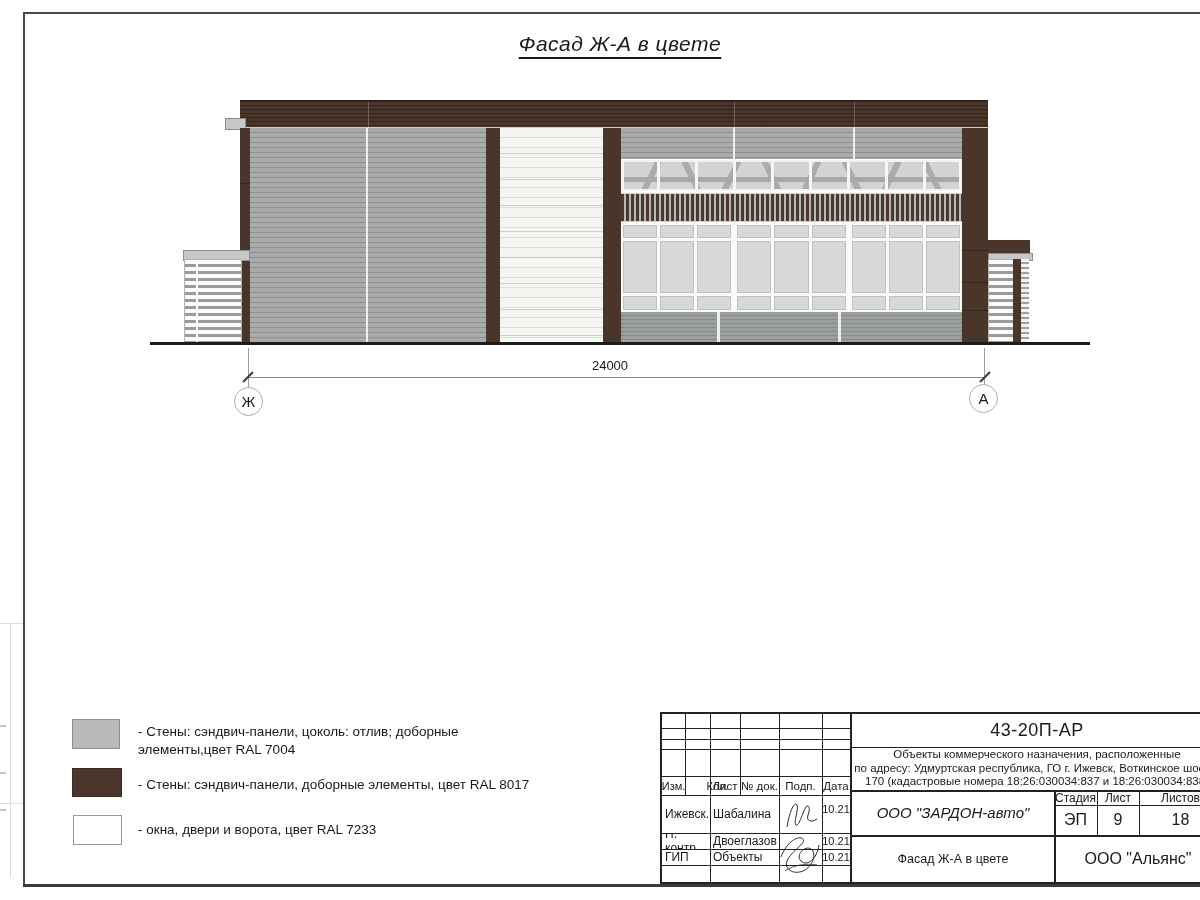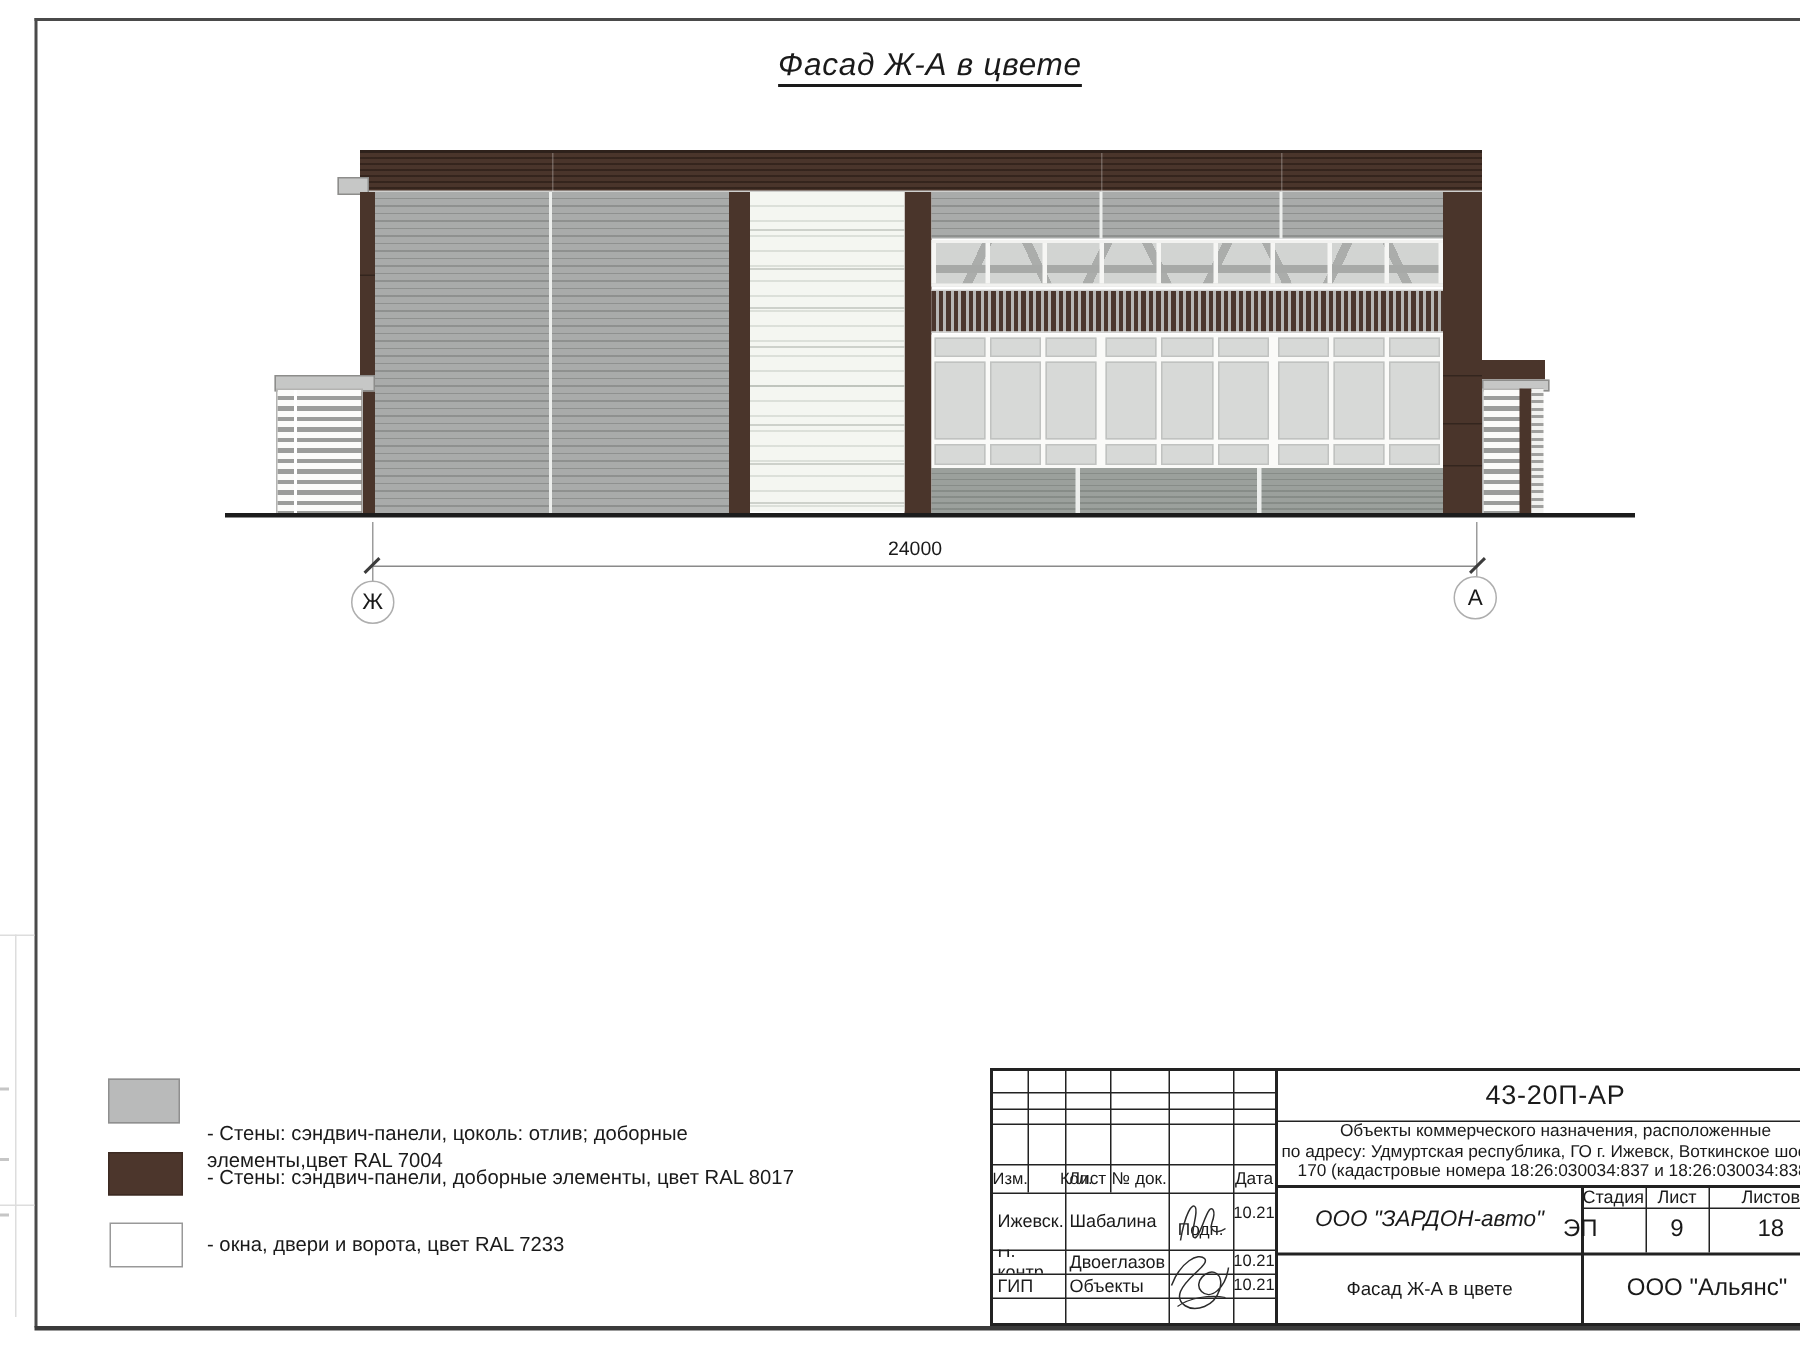--- a/index.html
+++ b/index.html
@@ -227,21 +227,21 @@
   <div class="dim-line" style="left:248px;top:377px;width:737px;height:1px;"></div>
   <div class="tick" style="left:241px;top:376px;"></div>
   <div class="tick" style="left:978px;top:376px;"></div>
   <div class="dim-text" style="left:550px;top:358px;width:120px;">24000</div>
   <div class="axis-circle" style="left:234px;top:387px;">Ж</div>
   <div class="axis-circle" style="left:969px;top:384px;">А</div>
 </div>
 
 <div class="abs" style="left:0;top:0;">
   <div class="swatch" style="left: 72px; top: 719px; width: 48px; height: 30px; background: rgb(185, 186, 186);"></div>
-  <div class="legend-label" style="left:138px;top:723px;width:420px;margin-top:24px;">- Стены: сэндвич-панели, цоколь: отлив; доборные
+  <div class="legend-label" style="left:138px;top:723px;width:420px;">- Стены: сэндвич-панели, цоколь: отлив; доборные
 элементы,цвет RAL 7004</div>
 
   <div class="swatch" style="left: 72px; top: 768px; width: 50px; height: 29px; border-color: rgb(60, 42, 34); background: rgb(76, 54, 44);"></div>
   <div class="legend-label" style="left:138px;top:776px;width:460px;">- Стены: сэндвич-панели, доборные элементы, цвет RAL 8017</div>
 
   <div class="swatch" style="left: 73px; top: 815px; width: 49px; height: 30px; border-color: rgb(153, 153, 153); background: rgb(255, 255, 255);"></div>
   <div class="legend-label" style="left:138px;top:821px;width:420px;">- окна, двери и ворота, цвет RAL 7233</div>
 </div>
 
 <div class="tb">
@@ -267,21 +267,21 @@
   <div class="hl" style="left:392px;top:91px;width:168px;"></div>
   <div class="hl2" style="left:190px;top:121px;width:370px;"></div>
   <div class="vl2" style="left:392px;top:76px;height:92px;"></div>
   <div class="vl" style="left:435px;top:76px;height:45px;"></div>
   <div class="vl" style="left:477px;top:76px;height:45px;"></div>
 
   <div class="cell small-h" style="left:0;top:62px;width:23px;height:19px;font-size:11px;">Изм.</div>
   <div class="cell small-h" style="left:23px;top:62px;width:25px;height:19px;font-size:11px;padding-left:20px;">Кол.</div>
   <div class="cell small-h" style="left:48px;top:62px;width:30px;height:19px;font-size:11.5px;">Лист</div>
   <div class="cell small-h" style="left:78px;top:62px;width:39px;height:19px;font-size:11.5px;">№ док.</div>
-  <div class="cell small-h" style="left:117px;top:62px;width:43px;height:19px;font-size:11.5px;margin-top:34px;">Подп.</div>
+  <div class="cell small-h" style="left:117px;top:62px;width:43px;height:19px;font-size:11.5px;">Подп.</div>
   <div class="cell small-h" style="left:160px;top:62px;width:28px;height:19px;font-size:11.5px;">Дата</div>
 
   <div class="cell cell-l" style="left:0;top:81px;width:48px;height:38px;">Ижевск.</div>
   <div class="cell cell-l" style="left:48px;top:81px;width:69px;height:38px;">Шабалина</div>
   <div class="cell" style="left:160px;top:85px;width:28px;height:20px;font-size:11px;">10.21</div>
   <div class="cell cell-l" style="left:0;top:119px;width:48px;height:16px;">Н. контр.</div>
   <div class="cell cell-l" style="left:48px;top:119px;width:69px;height:16px;">Двоеглазов</div>
   <div class="cell" style="left:160px;top:119px;width:28px;height:16px;font-size:11px;">10.21</div>
   <div class="cell cell-l" style="left:0;top:135px;width:48px;height:16px;">ГИП</div>
   <div class="cell cell-l" style="left:48px;top:135px;width:69px;height:16px;">Объекты</div>
@@ -299,19 +299,19 @@
   <div class="cell descr" style="left:190px;top:33px;width:370px;height:43px;flex-direction:column;justify-content:center;">
     <div>Объекты коммерческого назначения, расположенные</div>
     <div>по адресу: Удмуртская республика, ГО г. Ижевск, Воткинское шоссе,</div>
     <div>170 (кадастровые номера 18:26:030034:837 и 18:26:030034:838)</div>
   </div>
   <div class="cell company" style="left:190px;top:76px;width:202px;height:45px;">ООО "ЗАРДОН-авто"</div>
 
   <div class="cell small-h" style="left:392px;top:76px;width:43px;height:15px;text-align:right;">Стадия</div>
   <div class="cell small-h" style="left:435px;top:76px;width:42px;height:15px;">Лист</div>
   <div class="cell small-h" style="left:477px;top:76px;width:83px;height:15px;">Листов</div>
-  <div class="cell stage-val" style="left:370px;top:91px;width:43px;height:30px;">ЭП</div>
+  <div class="cell stage-val" style="left:392px;top:91px;width:43px;height:30px;">ЭП</div>
   <div class="cell stage-val" style="left:435px;top:91px;width:42px;height:30px;">9</div>
   <div class="cell stage-val" style="left:477px;top:91px;width:83px;height:30px;">18</div>
 
   <div class="cell" style="left:190px;top:121px;width:202px;height:47px;font-size:12.5px;">Фасад Ж-А в цвете</div>
   <div class="cell firm" style="left:392px;top:121px;width:168px;height:47px;">ООО "Альянс"</div>
 </div>
 
 </body></html>

